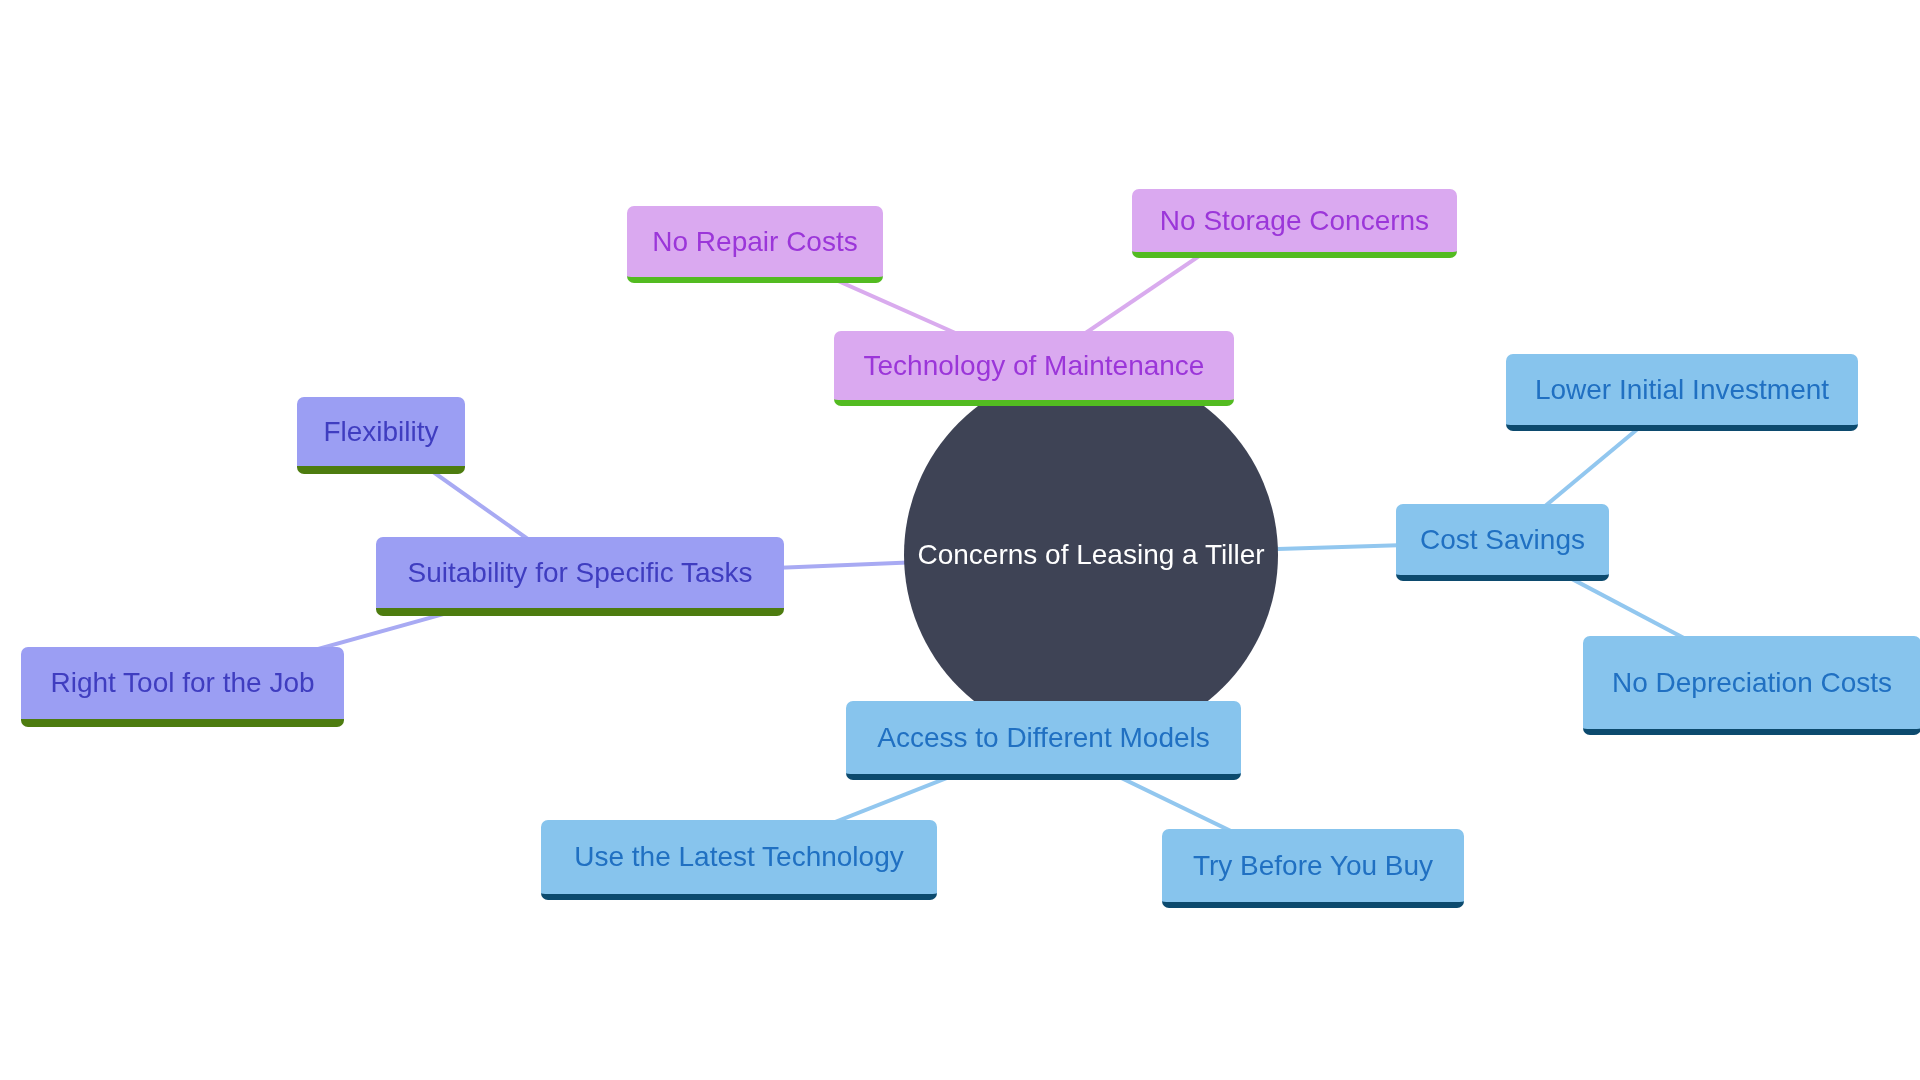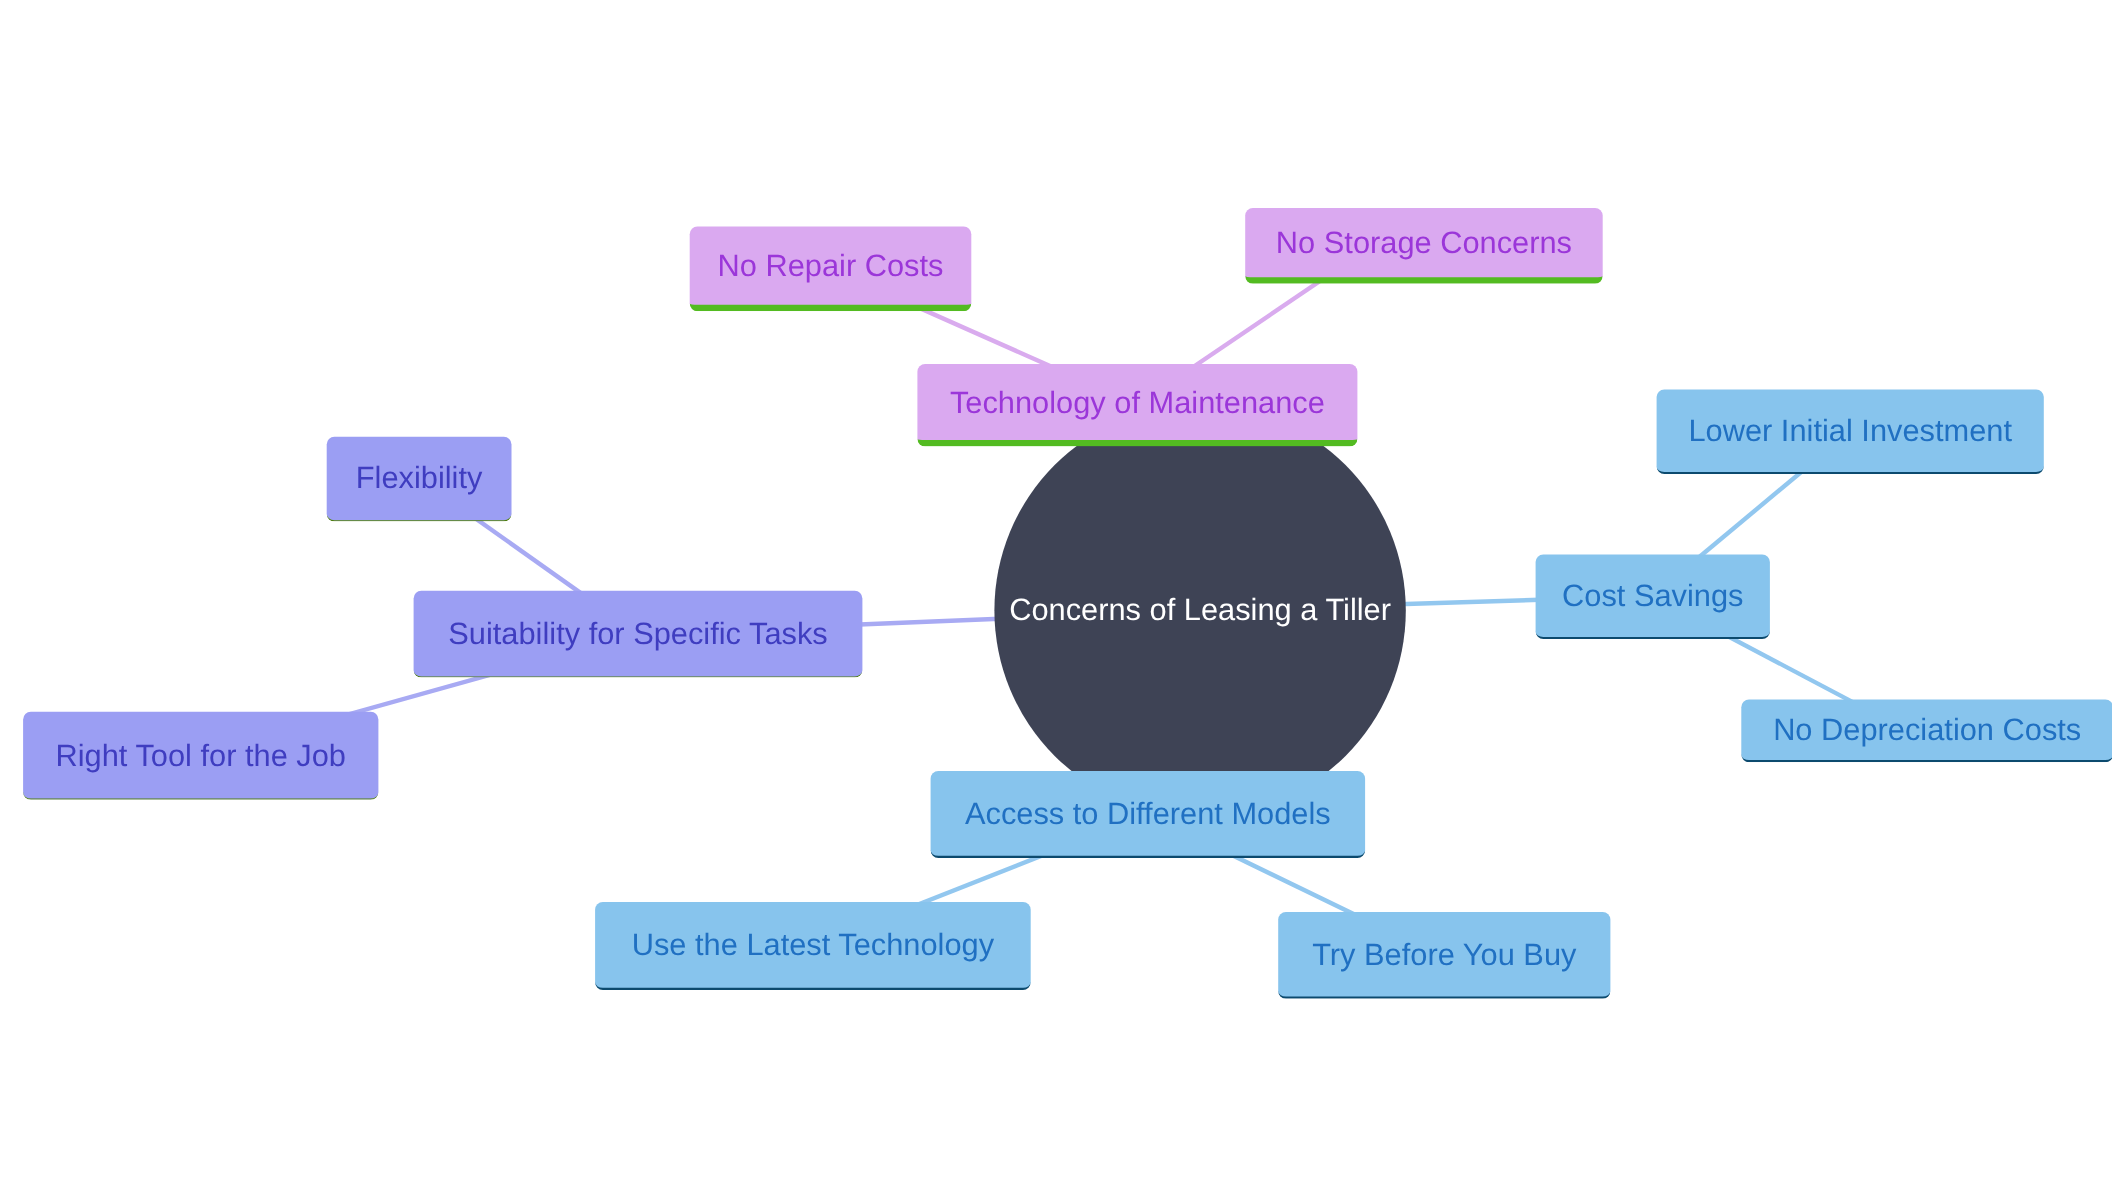--- a/index.html
+++ b/index.html
@@ -27,29 +27,29 @@
     display:flex;align-items:center;justify-content:center;
     border-radius:7px;
     font-size:28px;
     box-sizing:border-box;
     text-align:center;
     z-index:3;
     white-space:nowrap;
   }
   
   .b-maint{background:#daa9f0;color:#9b36d9;border-bottom:6px solid #53bb21;}
-  .b-cost {background:#87c4ed;color:#2070c2;border-bottom:2px solid #0c4a6e;}
-  .b-suit {background:#9b9ef3;color:#3f3dc0;border-bottom:1px solid #4d7c0f;}
+  .b-cost {background:#87c4ed;color:#2070c2;border-bottom:6px solid #0c4a6e;}
+  .b-suit {background:#9b9ef3;color:#3f3dc0;border-bottom:8px solid #4d7c0f;}
   
   #n-no-repair       {left:627px; top:206px; width:256px; height:77px;}
   #n-no-storage      {left:1132px;top:189px; width:325px; height:69px;}
   #n-maintenance     {left:834px; top:331px; width:400px; height:75px;}
   #n-lower-initial   {left:1506px;top:354px; width:352px; height:77px;}
   #n-cost            {left:1396px;top:504px; width:213px; height:77px;}
-  #n-no-depreciation {left:1583px;top:636px; width:338px; height:57px;}
+  #n-no-depreciation {left:1583px;top:636px; width:338px; height:99px;}
   #n-flexibility     {left:297px; top:397px; width:168px; height:77px;}
   #n-suitability     {left:376px; top:537px; width:408px; height:79px;}
   #n-right-tool      {left:21px;  top:647px; width:323px; height:80px;}
   #n-access          {left:846px; top:701px; width:395px; height:79px;}
   #n-latest-tech     {left:541px; top:820px; width:396px; height:80px;}
   #n-try-before      {left:1162px;top:829px; width:302px; height:79px;}
 </style>
 </head>
 <body>
 

